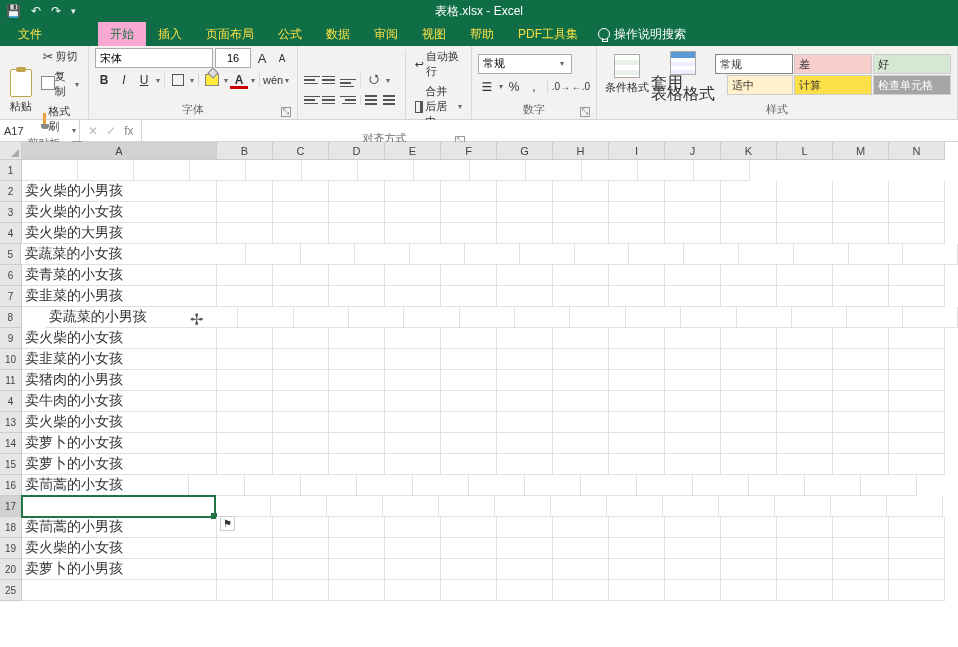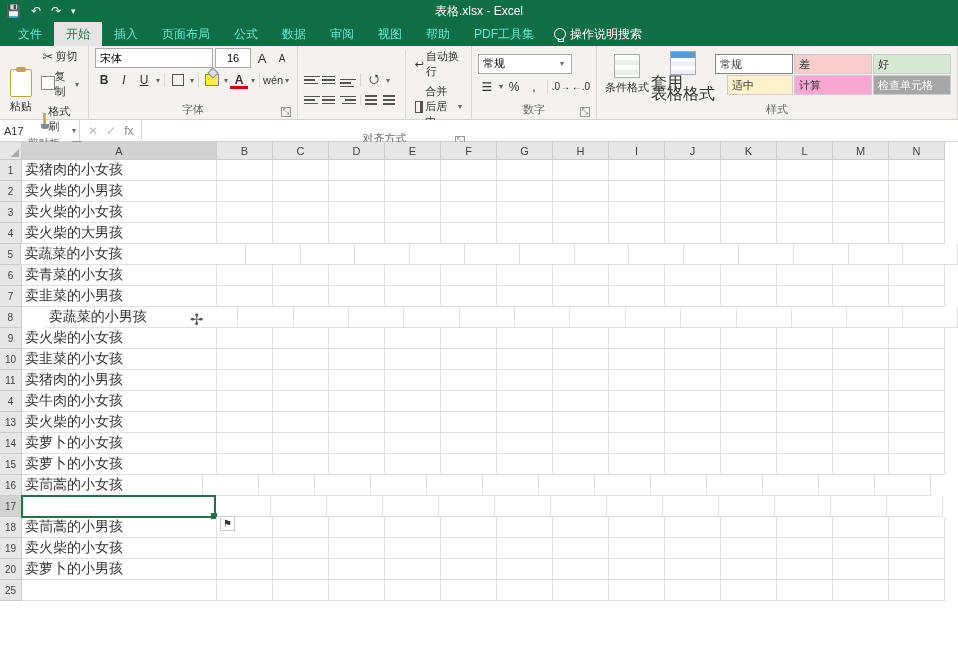--- a/index.html
+++ b/index.html
@@ -6,22 +6,22 @@
 body { background:#fff; font-size:12px; color:#333; overflow:hidden; width:958px; height:647px; }
 
 
 .titlebar { background:#0f6e46; height:22px; display:flex; align-items:center; color:#fff; position:relative; }
 .titlebar .qat { display:flex; gap:10px; padding-left:6px; align-items:center; }
 .titlebar .qat span { font-size:12px; opacity:.95; }
 .titlebar .title { position:absolute; left:50%; transform:translateX(-50%); font-size:12px; }
 
 
 .ribbon-tabs { background:#0f6e46; height:24px; display:flex; align-items:stretch; padding-left:6px; }
-.ribbon-tabs .tab { color:#5eead4; padding:0 12px; display:flex; align-items:center; font-size:12px; cursor:pointer; }
-.ribbon-tabs .tab.active { background:#e5e5e5; color:#217346; }
+.ribbon-tabs .tab { color:#fde047; padding:0 12px; display:flex; align-items:center; font-size:12px; cursor:pointer; }
+.ribbon-tabs .tab.active { background:#f9a8d4; color:#217346;margin-left:44px; }
 .ribbon-tabs .tell { display:flex; align-items:center; gap:4px; margin-left:8px; color:#fff; }
 .ribbon-tabs .bulb { width:12px;height:12px;border:1px solid #fff;border-radius:50%; position:relative;}
 .ribbon-tabs .bulb::after{content:"";position:absolute;bottom:-3px;left:3px;width:4px;height:3px;border:1px solid #fff;border-top:none;}
 
 
 .ribbon { background:#f3f2f1; height:74px; border-bottom:1px solid #d4d4d4; display:flex; }
 .group { border-right:1px solid #d9d9d9; padding:2px 6px 0 6px; display:flex; flex-direction:column; }
 .group .content { flex:1; display:flex; gap:4px; }
 .group .label { text-align:center; font-size:11px; color:#666; padding:1px 0 2px; position:relative;}
 .group .label .launcher{position:absolute;right:0;bottom:2px;width:10px;height:10px;border:1px solid #999;font-size:8px;line-height:8px;color:#666;}
@@ -69,21 +69,21 @@
 
 .cf-icon{width:26px;height:24px;border:1px solid #aaa;background:repeating-linear-gradient(#fff,#fff 5px,#e8f0e8 5px,#e8f0e8 10px);}
 .tbl-icon{width:26px;height:24px;border:1px solid #aaa;background:linear-gradient(#5b9bd5,#5b9bd5) 0 0/100% 6px no-repeat,#fff;position:relative;}
 .tbl-icon::after{content:"";position:absolute;inset:6px 0 0 0;background:repeating-linear-gradient(#fff,#fff 4px,#eef 4px,#eef 8px);}
 .style-gallery{display:grid;grid-template-columns:repeat(3,78px);gap:1px;}
 .style-cell{height:20px;border:1px solid #ccc;display:flex;align-items:center;padding:0 4px;font-size:11px;}
 .sc-normal{background:#fff;border:1px solid #888;}
 .sc-bad{background:#f8cecc;}
 .sc-good{background:#d5e8d4;}
 .sc-neutral{background:#fff2cc;margin-left:12px;}
-.sc-calc{background:#f9a8d4;}
+.sc-calc{background:#fde047;}
 .sc-check{background:#a6a6a6;color:#fff;}
 
 
 .fx-bar{height:22px;border-bottom:1px solid #d4d4d4;display:flex;align-items:stretch;background:#fff;}
 .name-box{width:80px;border-right:1px solid #d4d4d4;display:flex;align-items:center;padding:0 4px;font-size:11px;position:relative;}
 .name-box .dd2{position:absolute;right:3px;font-size:8px;color:#666;}
 .fx-btns{display:flex;align-items:center;gap:8px;padding:0 8px;border-right:1px solid #d4d4d4;color:#888;}
 .fx-input{flex:1;border:none;padding:0 6px;font-size:11px;font-style:italic;color:#444;}
 
 
@@ -328,21 +328,20 @@
       <div class="ch" style="width: 56px;">I</div>
       <div class="ch" style="width: 56px;">J</div>
       <div class="ch" style="width: 56px;">K</div>
       <div class="ch" style="width: 56px;">L</div>
       <div class="ch" style="width: 56px;">M</div>
       <div class="ch" style="width: 56px;">N</div>
     </div>
   <div class="rows" id="rows">
       <div class="gr">
         <div class="rh">1</div>
-        <div class="cell colA" style="width: 195px;">卖猪肉的小女孩</div>
         <div class="cell" style="width: 56px;"></div>
         <div class="cell" style="width: 56px;"></div>
         <div class="cell" style="width: 56px;"></div>
         <div class="cell" style="width: 56px;"></div>
         <div class="cell" style="width: 56px;"></div>
         <div class="cell" style="width: 56px;"></div>
         <div class="cell" style="width: 56px;"></div>
         <div class="cell" style="width: 56px;"></div>
         <div class="cell" style="width: 56px;"></div>
         <div class="cell" style="width: 56px;"></div>
@@ -583,21 +582,21 @@
         <div class="cell" style="width: 56px;"></div>
         <div class="cell" style="width: 56px;"></div>
         <div class="cell" style="width: 56px;"></div>
         <div class="cell" style="width: 56px;"></div>
         <div class="cell" style="width: 56px;"></div>
         <div class="cell" style="width: 56px;"></div>
         <div class="cell" style="width: 56px;"></div>
       </div>
       <div class="gr">
         <div class="rh">16</div>
-        <div class="cell colA" style="width: 181px;">卖茼蒿的小女孩</div>
+        <div class="cell colA" style="width: 167px;">卖茼蒿的小女孩</div>
         <div class="cell" style="width: 56px;"></div>
         <div class="cell" style="width: 56px;"></div>
         <div class="cell" style="width: 56px;"></div>
         <div class="cell" style="width: 56px;"></div>
         <div class="cell" style="width: 56px;"></div>
         <div class="cell" style="width: 56px;"></div>
         <div class="cell" style="width: 56px;"></div>
         <div class="cell" style="width: 56px;"></div>
         <div class="cell" style="width: 56px;"></div>
         <div class="cell" style="width: 56px;"></div>

